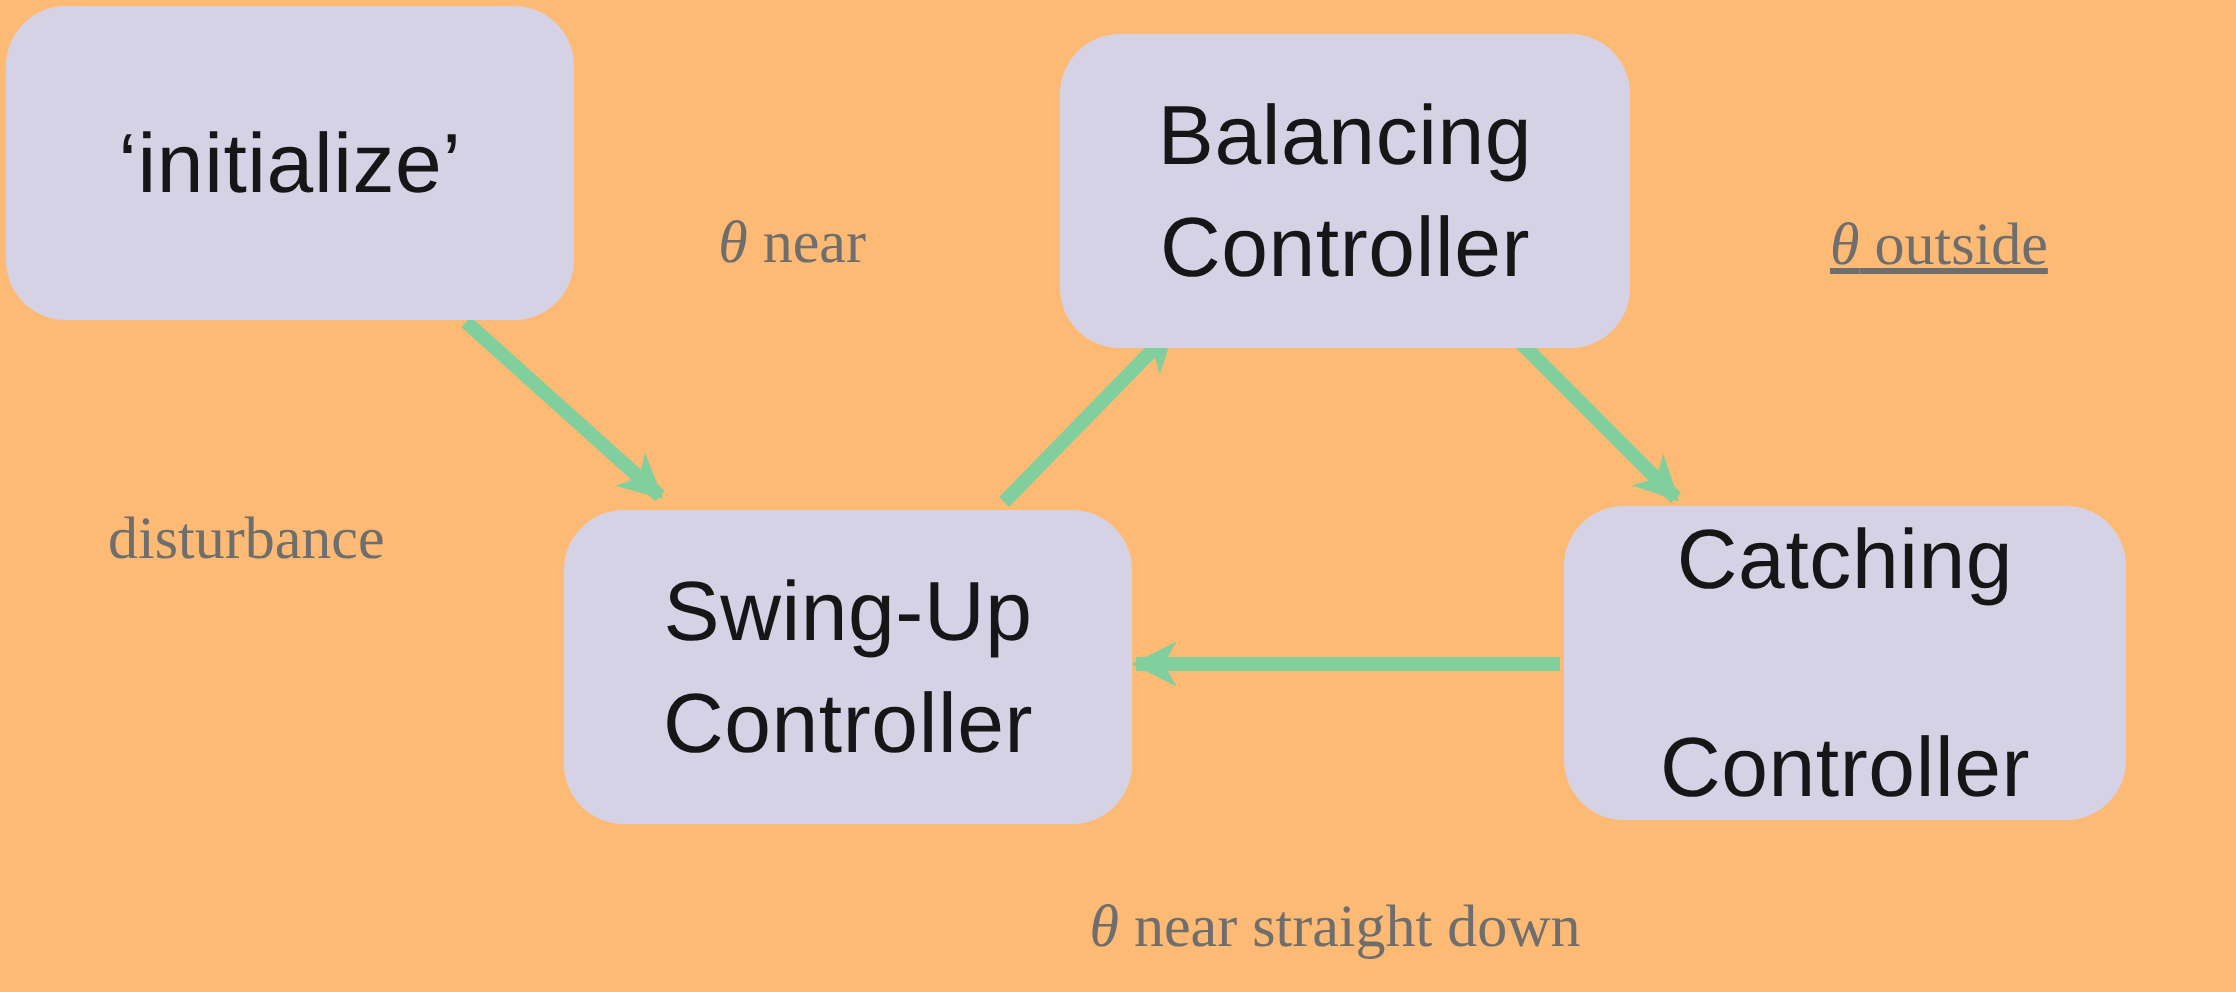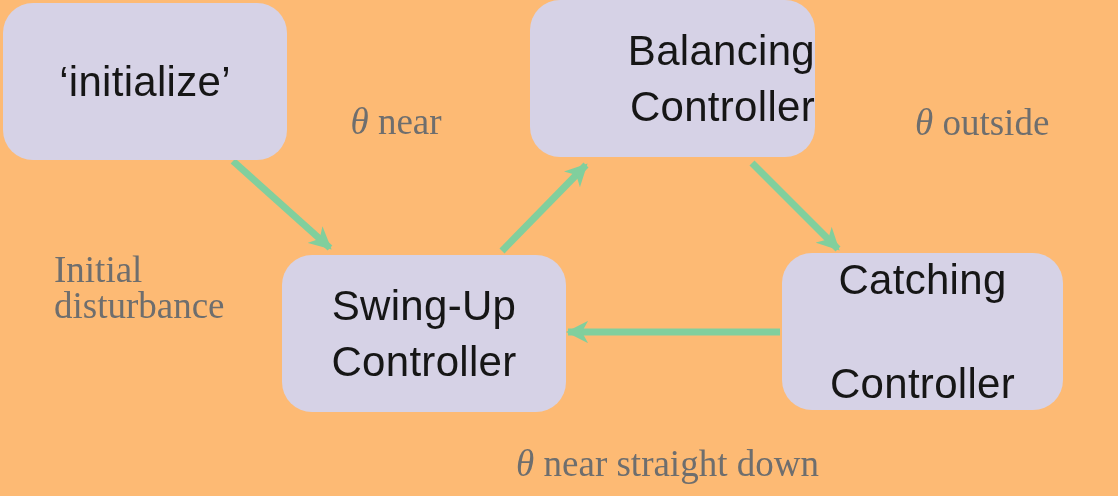--- a/index.html
+++ b/index.html
@@ -32,35 +32,35 @@
     flex-direction: column;
     align-items: center;
     justify-content: center;
     text-align: center;
     color: #161616;
     font-size: 42px;
     line-height: 56px;
     letter-spacing: 0.3px;
   }
   .node-initialize { left: 3px;   top: 3px;   width: 284px; height: 157px; }
-  .node-balancing  { left: 530px; top: 0;   width: 285px; height: 157px; align-items: flex-end; }
+  .node-balancing  { left: 530px; top: 17px;   width: 285px; height: 157px; }
   .node-swingup    { left: 282px; top: 255px; width: 284px; height: 157px; }
   .node-catching   { left: 782px; top: 253px; width: 281px; height: 157px; gap: 48px; }
 
   .edge-label {
     position: absolute;
     font-family: "Liberation Serif", serif;
-    font-size: 37px;
+    font-size: 30px;
     line-height: 36px;
     color: #6e6e6e;
     white-space: nowrap;
   }
   .edge-label .theta { font-style: italic; }
   .lbl-near-upright       { left: 330px; top: 104px; width: 132px; text-align: center; }
-  .lbl-outside-upright    { left: 915px; top: 105px; text-align: left; }
+  .lbl-outside-upright    { left: 915px; top: 105px; text-align: left; text-decoration: underline; }
   .lbl-initial-disturbance{ left: 54px;  top: 252px; text-align: left; }
   .lbl-straight-down      { left: 495px; top: 446px; width: 345px; text-align: center; font-family: Liberation Serif, serif; }
 </style>
 </head>
 <body>
 
 <div class="canvas">
 
   <svg class="arrows" viewBox="0 0 1118 496">
     <defs>
@@ -95,21 +95,20 @@
 
   <div class="edge-label lbl-near-upright">
     <div><span class="theta">θ</span><span> near</span></div>
   </div>
 
   <div class="edge-label lbl-outside-upright">
     <div><span class="theta">θ</span><span> outside</span></div>
   </div>
 
   <div class="edge-label lbl-initial-disturbance">
-    <div>Initial</div>
     <div>disturbance</div>
   </div>
 
   <div class="edge-label lbl-straight-down">
     <div><span class="theta">θ</span><span> near straight down</span></div>
   </div>
 
 </div>
 
 </body></html>

